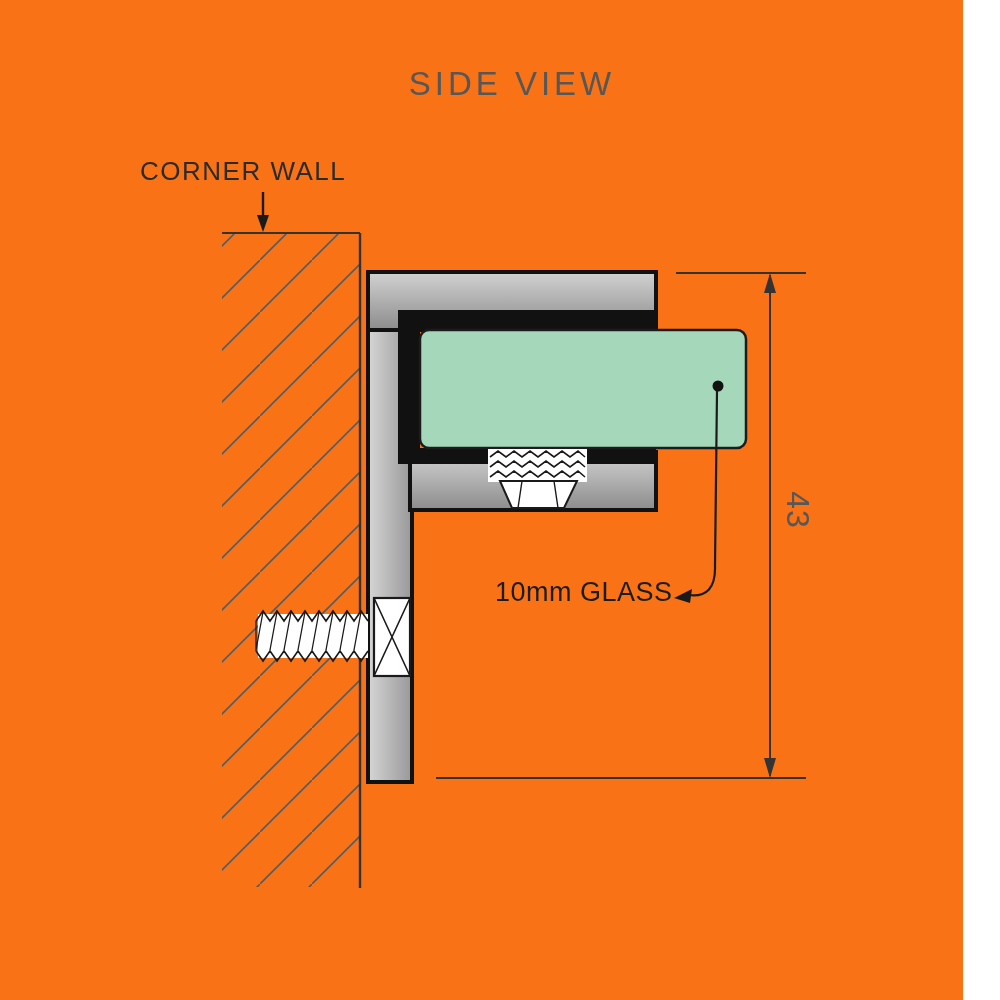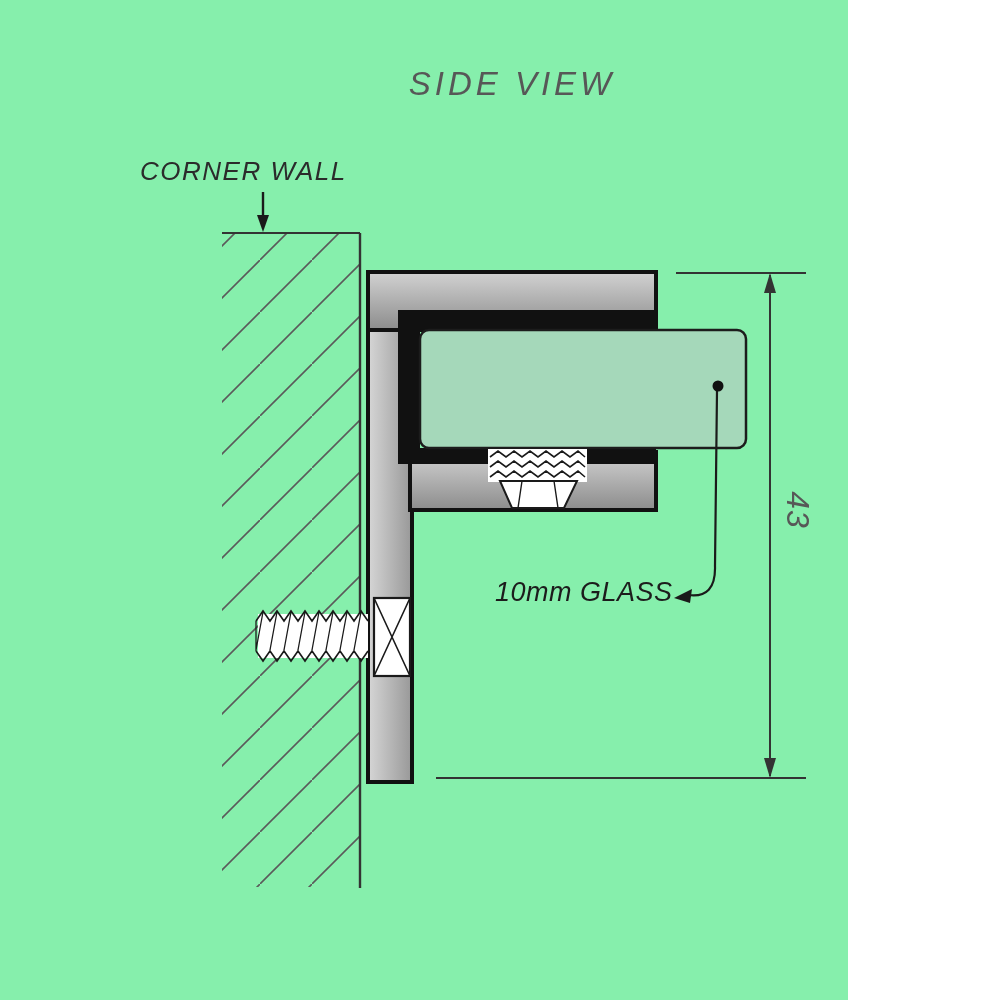--- a/index.html
+++ b/index.html
@@ -1,22 +1,21 @@
 <!DOCTYPE html>
 <html><head>
 <meta charset="utf-8">
 <style>
   html,body{margin:0;padding:0;background:#ffffff;}
   .page{
     position:relative;
-    width:848px;height:1000px;
-    background:#86efac;
+    width:963px;height:1000px;
+    background:#f97316;
     font-family:"Liberation Sans", sans-serif;
     overflow:hidden;
-    font-style:italic;
   }
   svg{display:block;}
   text{font-family:"Liberation Sans", sans-serif;}
   .title-text{font-size:33px;letter-spacing:4px;}
   .label-text{font-size:26px;letter-spacing:1.5px;}
   .callout-text{font-size:27px;letter-spacing:0.5px;}
   .dim-text{font-size:32px;letter-spacing:1px;}
 </style>
 </head>
 <body>

